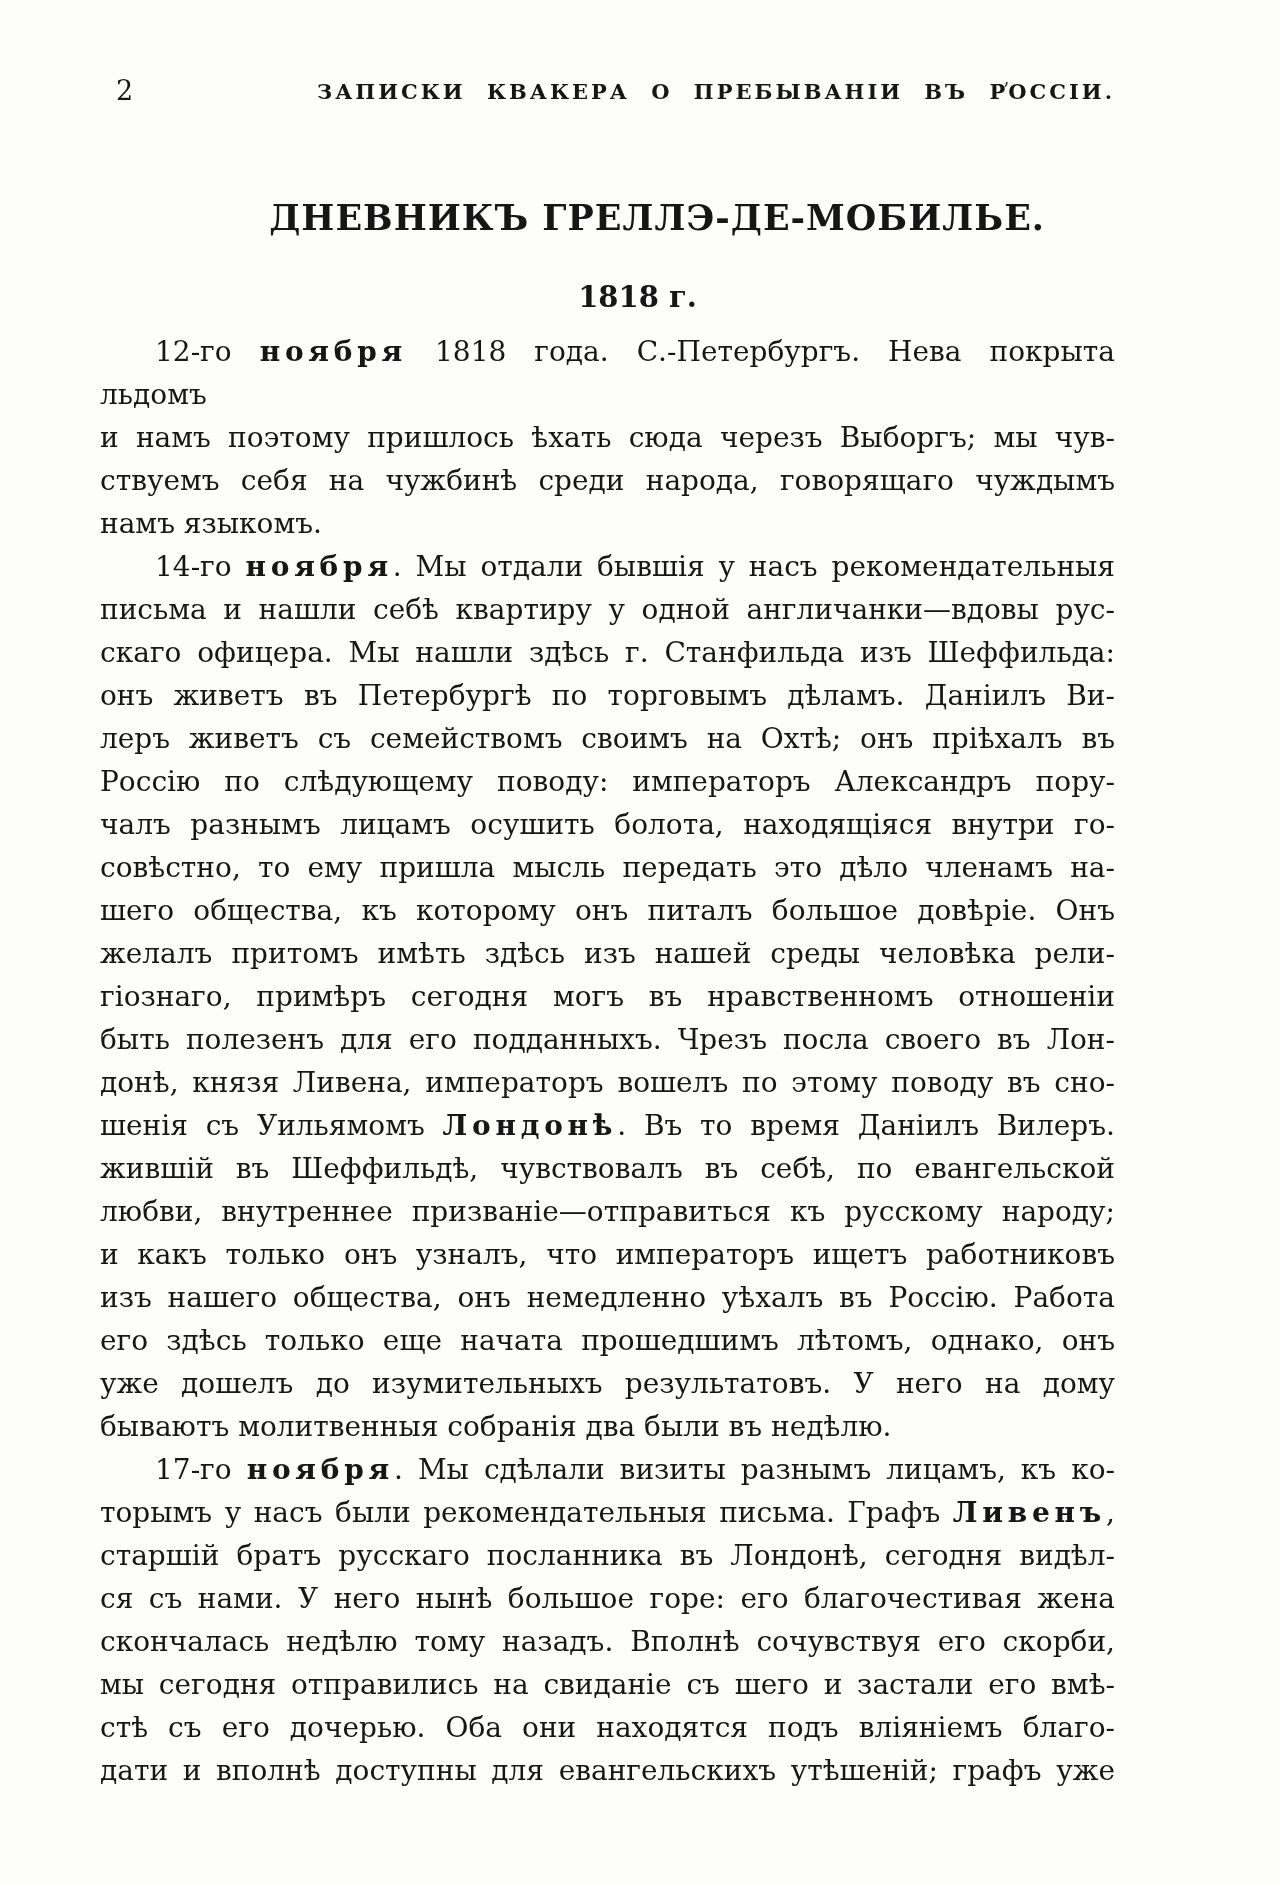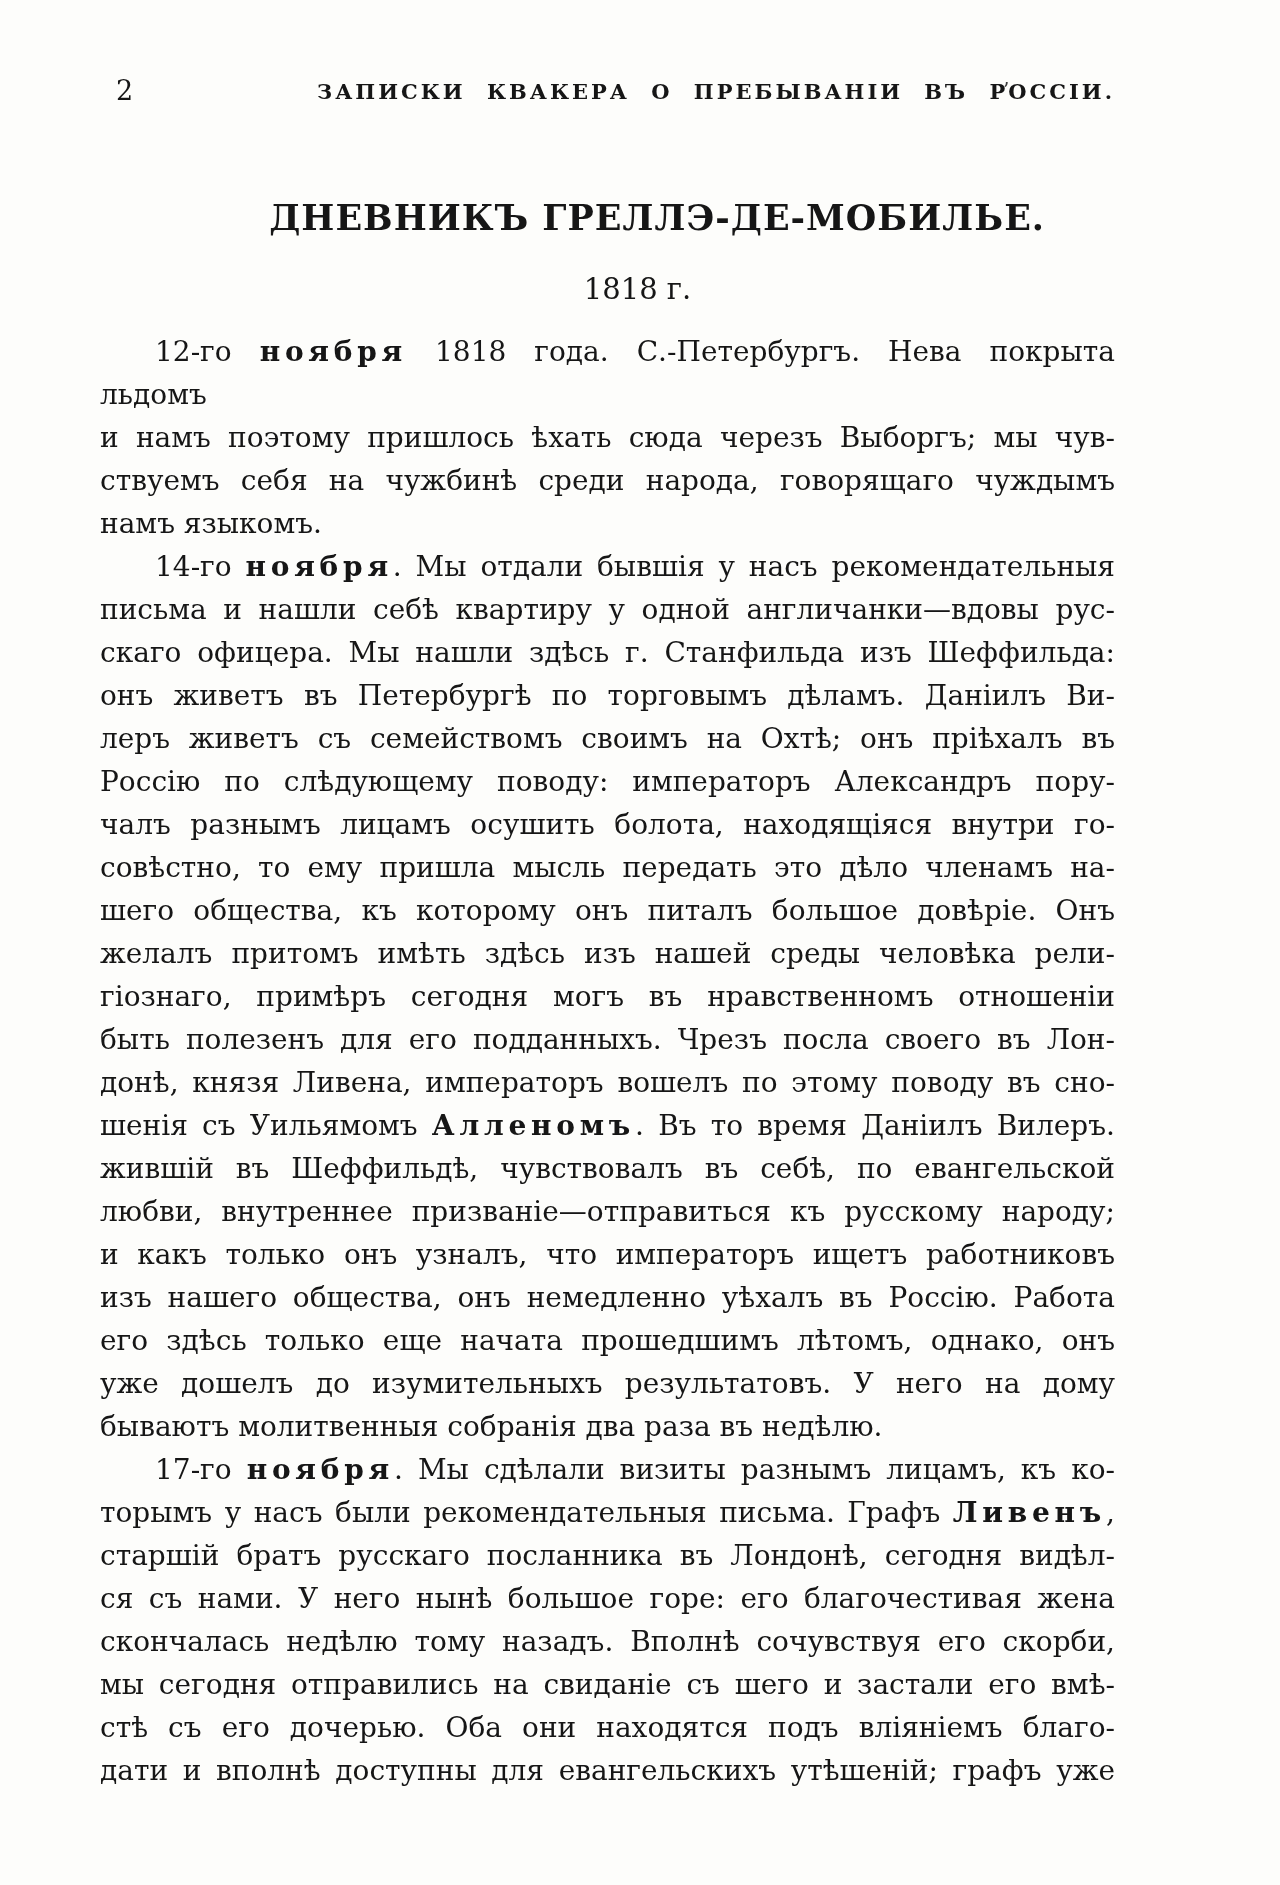--- a/index.html
+++ b/index.html
@@ -62,27 +62,27 @@
     text-align: right;
     font-size: 35px;
     line-height: 40px;
     font-weight: 600;
     letter-spacing: 1px;
     white-space: nowrap;
   }
   .article-subtitle {
     position: absolute;
     left: 130px;           
-    top: 272px;
+    top: 280px;
     width: 1015px;
     margin: 0;
     text-align: center;
     font-size: 29px;
     line-height: 34px;
-    font-weight: normal;
+    font-weight: bold;
   }
   
   .body-text {
     position: absolute;
     left: 100px;
     top: 330px;
     width: 1015px;
     font-size: 28px;
     line-height: 43px;
   }
@@ -125,28 +125,28 @@
         <div class="line"><span>онъ живетъ въ Петербургѣ по торговымъ дѣламъ. Даніилъ Ви-</span></div>
         <div class="line"><span>леръ живетъ съ семействомъ своимъ на Охтѣ; онъ пріѣхалъ въ</span></div>
         <div class="line"><span>Россію по слѣдующему поводу: императоръ Александръ пору-</span></div>
         <div class="line"><span>чалъ разнымъ лицамъ осушить болота, находящіяся внутри го-</span></div>
         <div class="line"><span>совѣстно, то ему пришла мысль передать это дѣло членамъ на-</span></div>
         <div class="line"><span>шего общества, къ которому онъ питалъ большое довѣріе. Онъ</span></div>
         <div class="line"><span>желалъ притомъ имѣть здѣсь изъ нашей среды человѣка рели-</span></div>
         <div class="line"><span>гіознаго, примѣръ сегодня могъ въ нравственномъ отношеніи</span></div>
         <div class="line"><span>быть полезенъ для его подданныхъ. Чрезъ посла своего въ Лон-</span></div>
         <div class="line"><span>донѣ, князя Ливена, императоръ вошелъ по этому поводу въ сно-</span></div>
-        <div class="line"><span>шенія съ Уильямомъ </span><span class="spaced">Алленомъ</span><span>. Въ то время Даніилъ Вилеръ.</span></div>
+        <div class="line"><span>шенія съ Уильямомъ </span><span class="spaced">Лондонѣ</span><span>. Въ то время Даніилъ Вилеръ.</span></div>
         <div class="line"><span>жившій въ Шеффильдѣ, чувствовалъ въ себѣ, по евангельской</span></div>
         <div class="line"><span>любви, внутреннее призваніе—отправиться къ русскому народу;</span></div>
         <div class="line"><span>и какъ только онъ узналъ, что императоръ ищетъ работниковъ</span></div>
         <div class="line"><span>изъ нашего общества, онъ немедленно уѣхалъ въ Россію. Работа</span></div>
         <div class="line"><span>его здѣсь только еще начата прошедшимъ лѣтомъ, однако, онъ</span></div>
         <div class="line"><span>уже дошелъ до изумительныхъ результатовъ. У него на дому</span></div>
-        <div class="line endline"><span>бываютъ молитвенныя собранія два раза въ недѣлю.</span></div>
+        <div class="line endline"><span>бываютъ молитвенныя собранія два были въ недѣлю.</span></div>
       </div>
       <div class="para">
         <div class="line first"><span>17-го </span><span class="spaced">ноября</span><span>. Мы сдѣлали визиты разнымъ лицамъ, къ ко-</span></div>
         <div class="line"><span>торымъ у насъ были рекомендательныя письма. Графъ </span><span class="spaced">Ливенъ</span><span>,</span></div>
         <div class="line"><span>старшій братъ русскаго посланника въ Лондонѣ, сегодня видѣл-</span></div>
         <div class="line"><span>ся съ нами. У него нынѣ большое горе: его благочестивая жена</span></div>
         <div class="line"><span>скончалась недѣлю тому назадъ. Вполнѣ сочувствуя его скорби,</span></div>
         <div class="line"><span>мы сегодня отправились на свиданіе съ шего и застали его вмѣ-</span></div>
         <div class="line"><span>стѣ съ его дочерью. Оба они находятся подъ вліяніемъ благо-</span></div>
         <div class="line"><span>дати и вполнѣ доступны для евангельскихъ утѣшеній; графъ уже</span></div>

